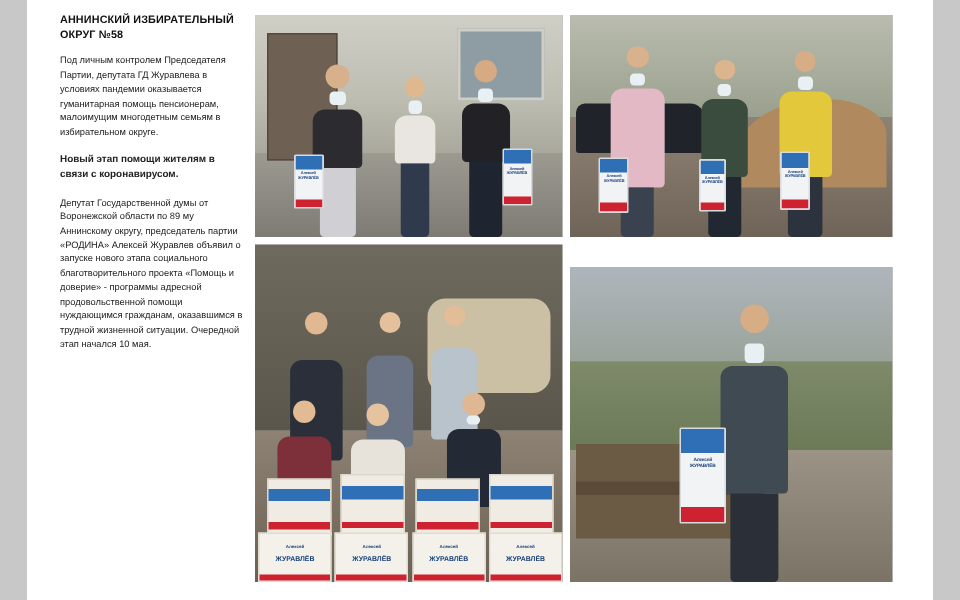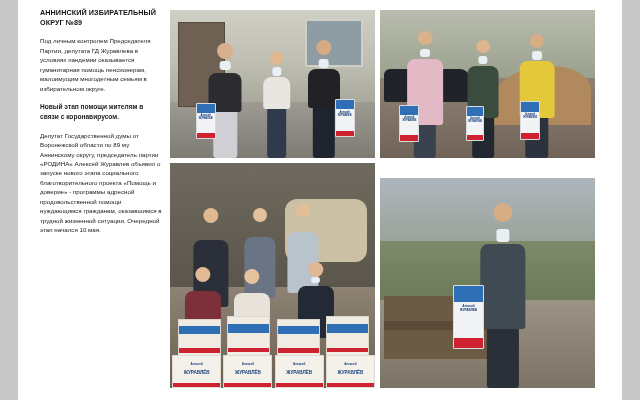--- a/index.html
+++ b/index.html
@@ -145,21 +145,21 @@
   .sack .sl2 { position:absolute; left:0; top:46%; width:100%; text-align:center; font-size:4.6px; font-weight:bold; color:#17407a;}
   .sack .sbar{ position:absolute; left:0; bottom:0; width:100%; height:14%; background:#cf2230;}
 </style>
 </head>
 <body>
 
 <div class="page">
   <div class="content">
 
     <div class="text-col">
-      <div class="doc-title">АННИНСКИЙ ИЗБИРАТЕЛЬНЫЙ ОКРУГ №89</div>
+      <div class="doc-title">АННИНСКИЙ ИЗБИРАТЕЛЬНЫЙ ОКРУГ №58</div>
       <div class="para">Под личным контролем Председателя Партии, депутата ГД Журавлева в условиях пандемии оказывается гуманитарная помощь пенсионерам, малоимущим многодетным семьям в избирательном округе.</div>
       <div class="para bold">Новый этап помощи жителям в связи с коронавирусом.</div>
       <div class="para">Депутат Государственной думы от Воронежской области по 89 му Аннинскому округу, председатель партии «РОДИНА» Алексей Журавлев объявил о запуске нового этапа социального благотворительного проекта «Помощь и доверие» - программы адресной продовольственной помощи нуждающимся гражданам, оказавшимся в трудной жизненной ситуации. Очередной этап начался 10 мая.</div>
     </div>
 
     <div class="photo" id="photo-1">
       <div class="wall"></div>
       <div class="ground"></div>
       <div class="door"></div>
       <div class="win"></div>

